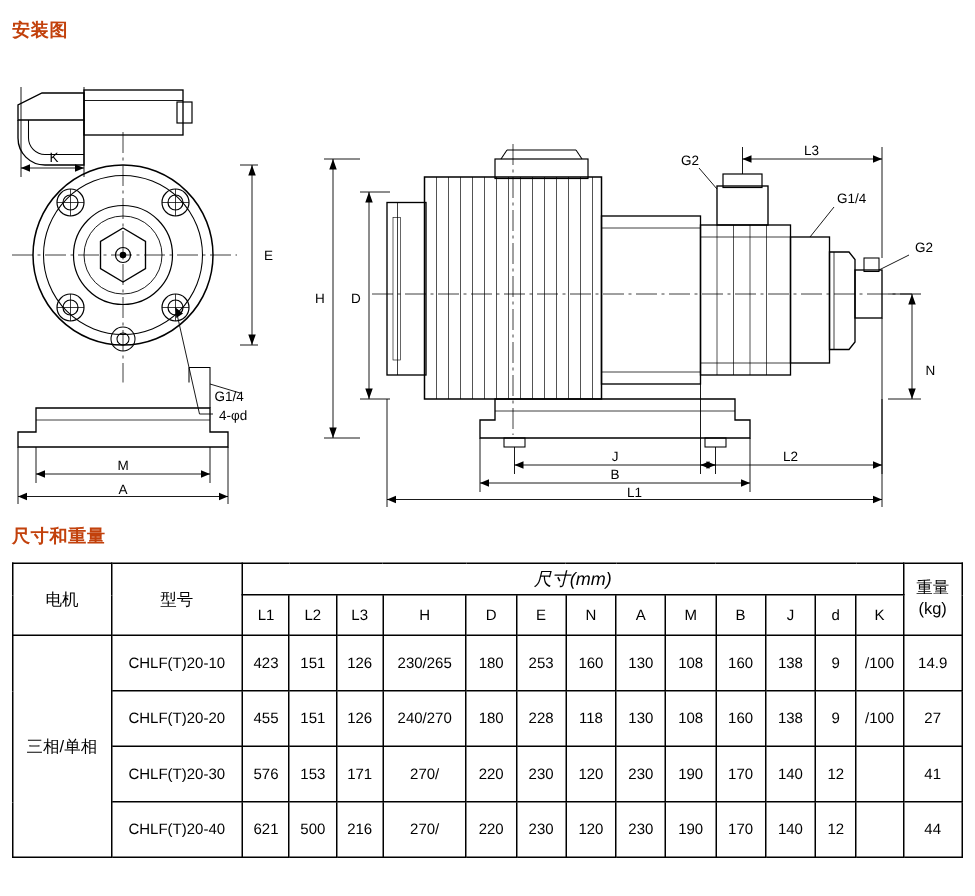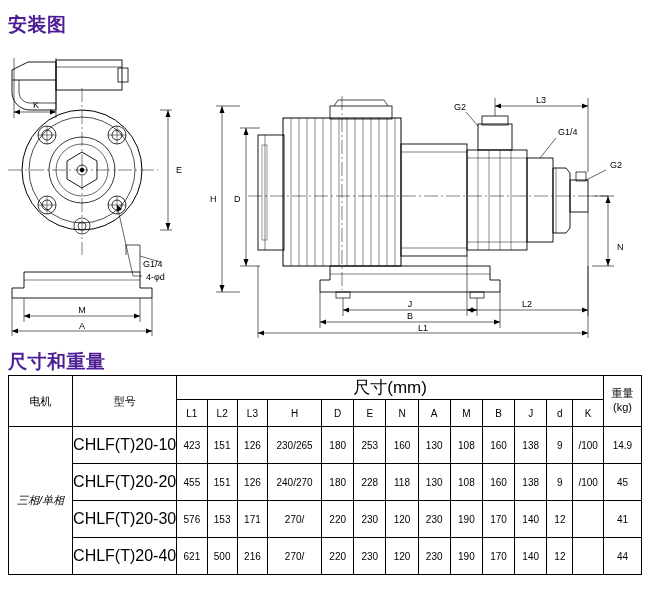--- a/index.html
+++ b/index.html
@@ -14,23 +14,23 @@
     color: #000000;
     position: relative;
     overflow: hidden;
   }
   .page {
     position: relative;
     width: 650px;
     height: 597px;
   }
   .section-title {
-    font-size: 19px;
+    font-size: 12px;
     font-weight: bold;
-    color: #4c1d95;
+    color: #c2410c;
     letter-spacing: 0.5px;
   }
   #title-install {
     position: absolute;
     left: 8px;
     top: 12px;
   }
   #title-dims {
     position: absolute;
     left: 8px;
@@ -60,35 +60,35 @@
     text-align: center;
     vertical-align: middle;
     font-weight: normal;
     padding: 0;
     height: 36px;
   }
   #dims-table .hdr {
     font-size: 11px;
   }
   #dims-table .model-cell {
-    font-size: 16px;
+    font-size: 10px;
     white-space: nowrap;
   }
   #dims-table .motor-cell {
     font-size: 11px;
     white-space: nowrap;
-    font-style: italic;
   }
   .sub-h {
     height: 26px !important;
     font-size: 10px;
   }
   .dim-group {
     height: 20px !important;
-    font-size: 17px;
+    font-size: 12px;
+    font-style: italic;
   }
   .two-line {
     line-height: 1.25;
   }
 </style>
 </head>
 <body>
 
 <div class="page">
 
@@ -408,21 +408,21 @@
         <td>240/270</td>
         <td>180</td>
         <td>228</td>
         <td>118</td>
         <td>130</td>
         <td>108</td>
         <td>160</td>
         <td>138</td>
         <td>9</td>
         <td>/100</td>
-        <td>45</td>
+        <td>27</td>
       </tr>
 
       <tr>
         <td class="model-cell">CHLF(T)20-30</td>
         <td>576</td>
         <td>153</td>
         <td>171</td>
         <td>270/</td>
         <td>220</td>
         <td>230</td>

